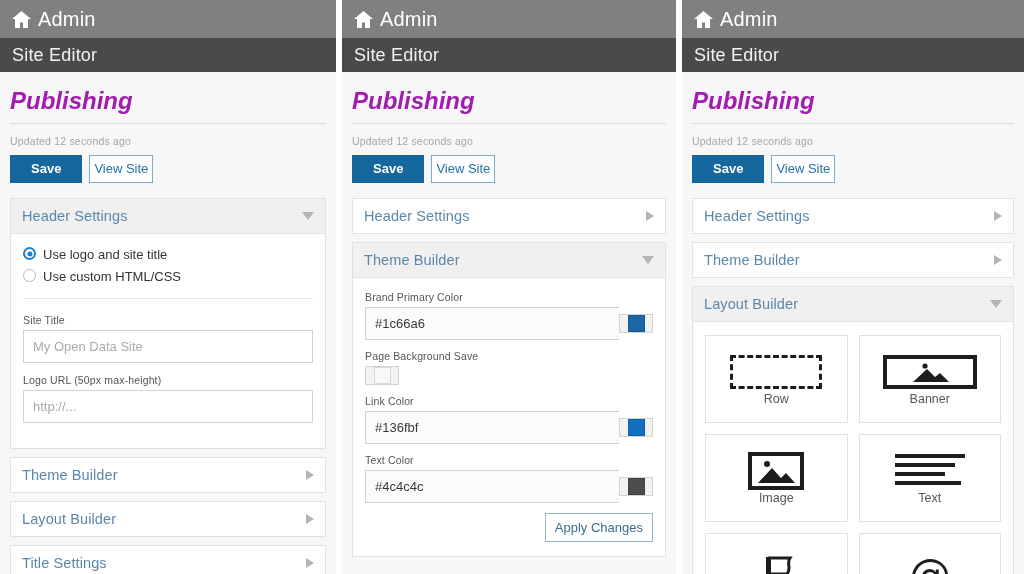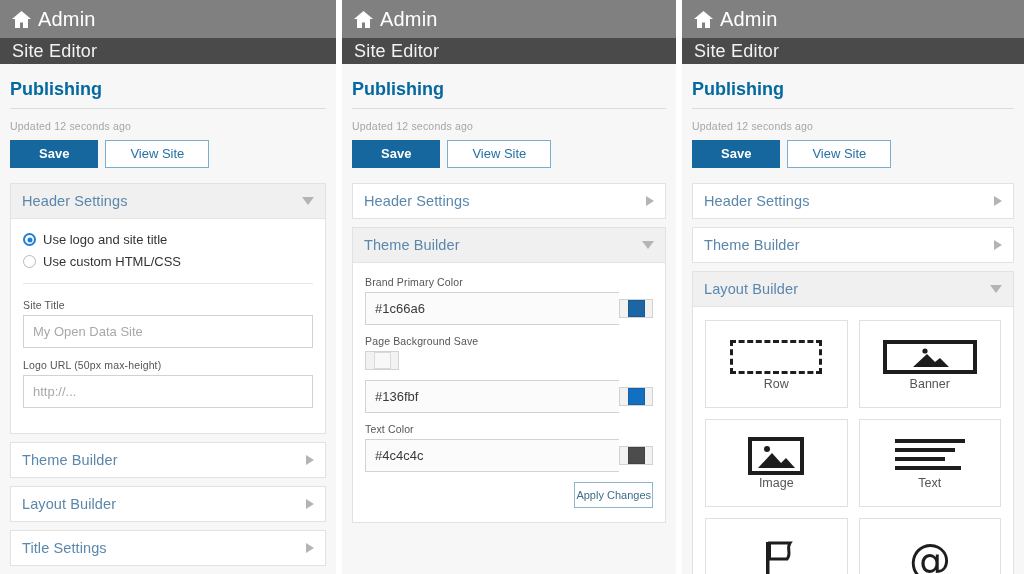--- a/index.html
+++ b/index.html
@@ -28,63 +28,64 @@
     height: 38px; background: #808080;
     display: flex; align-items: center;
     padding-left: 12px; gap: 7px;
   }
   .home-icon { width: 19px; height: 17px; position: relative; flex: 0 0 auto; }
   .home-icon svg { display:block; }
   .admin-title {
     color: #ffffff; font-size: 20px; font-weight: 400; letter-spacing: .2px;
   }
   .editor-bar {
-    height: 26px; background: #4a4a4a;
+    height: 34px; background: #4a4a4a;
     display: flex; align-items: center; padding-left: 12px;
   }
   .editor-title { color: #f2f2f2; font-size: 18px; font-weight: 400; letter-spacing:.2px;}
 
   
   .body-area { padding: 10px 10px 0 10px; }
   .page-title {
-    font-size: 18px; font-weight: 700; color: #0369a1;
+    font-size: 24px; font-weight: 700; color: #a21caf;
     padding: 5px 0 8px 0;
+    font-style: italic;
   }
   .title-rule { height: 1px; background: #dcdcdc; margin-bottom: 11px; }
   .updated {
     font-size: 10.5px; color: #a6a6a6; margin-bottom: 8px; letter-spacing: .2px;
   }
   .btn-row { display: flex; gap: 7px; margin-bottom: 15px; }
   .btn-save {
     background: #15679e; color: #ffffff; border: none;
-    font-size: 13px; font-weight: 700; padding: 7px 29px; cursor: pointer;
+    font-size: 13px; font-weight: 700; padding: 7px 21px; cursor: pointer;
     font-family: inherit; line-height: 1.1;
   }
   .btn-view {
     background: #ffffff; color: #2472a4; border: 1px solid #7aaecb;
-    font-size: 13px; padding: 6px 24px; cursor: pointer; font-family: inherit;
+    font-size: 13px; padding: 6px 4px; cursor: pointer; font-family: inherit;
     line-height: 1.1;
   }
 
   
   .acc { border: 1px solid #e2e2e2; background:#fff; margin-bottom: 8px; }
   .acc-head {
     display: flex; align-items: center; justify-content: space-between;
     padding: 9px 11px; cursor: pointer;
     background: #ffffff;
   }
   .acc.open > .acc-head { background: #f0f0f0; border-bottom: 1px solid #e4e4e4; }
   .acc-label { color: #5b87ab; font-size: 14.5px; letter-spacing: .1px; text-align: right; }
   .tri { width: 0; height: 0; flex: 0 0 auto; }
   .tri-right { border-top: 5px solid transparent; border-bottom: 5px solid transparent; border-left: 8px solid #b4b4b4; }
   .tri-down { border-left: 6px solid transparent; border-right: 6px solid transparent; border-top: 8px solid #b4b4b4; }
   .acc-body { padding: 13px 12px 14px 12px; background:#ffffff; }
 
   
-  .radio-row { display: flex; align-items: center; gap: 7px; margin-bottom: 7px; }
+  .radio-row { display: flex; gap: 7px; margin-bottom: 7px; }
   .radio {
     width: 13px; height: 13px; border-radius: 50%; flex: 0 0 auto;
     border: 1px solid #b9b9b9; background: #fff; position: relative;
   }
   .radio.checked { border: 2px solid #1e7fd4; }
   .radio.checked:after {
     content:""; position:absolute; left:50%; top:50%;
     width:5px; height:5px; border-radius:50%; background:#1e7fd4;
     transform: translate(-50%,-50%);
   }
@@ -107,21 +108,21 @@
     font-family: inherit; outline: none; min-width: 0;
   }
   .swatch-btn {
     flex: 0 0 34px; border: 1px solid #d2d2d2; background: #f2f2f2;
     display: flex; align-items: center; justify-content: center; cursor: pointer;
   }
   .swatch { width: 17px; height: 17px; }
   .apply-row { display: flex; justify-content: flex-end; margin-top: 4px; }
   .btn-apply {
     background: #ffffff; border: 1px solid #8fb6cd; color: #3d6d8c;
-    font-size: 11px; padding: 6px 1px; cursor: pointer; font-family: inherit;
+    font-size: 13px; padding: 6px 9px; cursor: pointer; font-family: inherit;
   }
 
   
   .tile-grid { display: grid; grid-template-columns: 1fr 1fr; gap: 11px; }
   .tile {
     border: 1px solid #e0e0e0; background: #ffffff; cursor: pointer;
     height: 88px; display: flex; flex-direction: column;
     align-items: center; justify-content: center; 
   }
   .tile-icon { height: 40px; display:flex; align-items:center; justify-content:center; }
@@ -242,20 +243,21 @@
             </span>
           </div>
 
           <div class="field-label">Page Background Save</div>
           <div class="color-row">
             <span class="swatch-btn">
               <span class="swatch" style="background: rgb(248, 248, 248); border: 1px solid rgba(0, 0, 0, 0.12);"></span>
             </span>
           </div>
 
+          <div class="field-label">Link Color</div>
           <div class="color-row">
             <input class="color-input" type="text" value="#136fbf" style="">
             <span class="swatch-btn">
               <span class="swatch" style="background: rgb(19, 111, 191); border: 1px solid rgba(0, 0, 0, 0.12);"></span>
             </span>
           </div>
 
           <div class="field-label">Text Color</div>
           <div class="color-row">
             <input class="color-input" type="text" value="#4c4c4c" style="">

